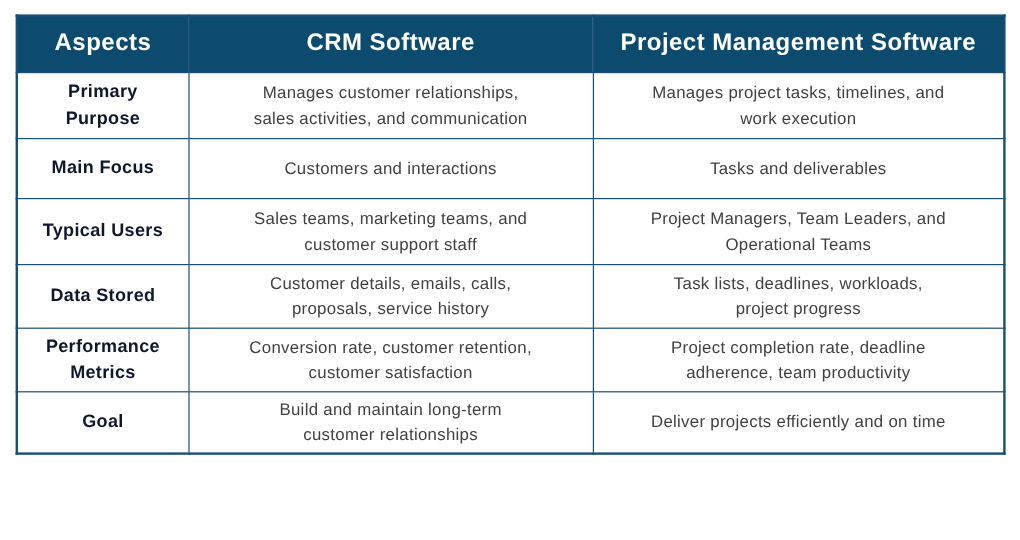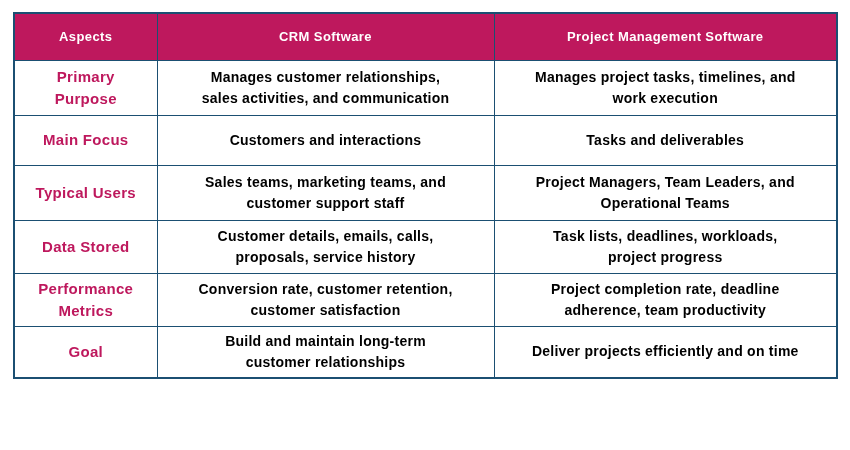--- a/index.html
+++ b/index.html
@@ -28,39 +28,39 @@
     padding: 4px 10px;
     white-space: pre-line;
     box-sizing: border-box;
   }
   
   col.c-aspect  { width: 143px; }
   col.c-crm     { width: 337px; }
   col.c-pm      { width: 343px; }
   
   thead th {
-    background: #be185d;
+    background: #0c4a6e;
     color: #ffffff;
-    font-size: 13px;
+    font-size: 20px;
     font-weight: bold;
     letter-spacing: 0.4px;
     height: 47px;
   }
   
   tbody th.aspect {
-    color: #be185d;
+    color: #0f172a;
     font-size: 15px;
     font-weight: bold;
     letter-spacing: 0.3px;
     line-height: 1.45;
   }
   tbody td {
-    color: #000000;
+    color: #404040;
     font-size: 14px;
-    font-weight: bold;
+    font-weight: normal;
     letter-spacing: 0.25px;
     line-height: 1.5;
   }
   tr.r0 { height: 55px; }
   tr.r1 { height: 50px; margin-left: 19px; }
   tr.r2 { height: 55px; }
   tr.r3 { height: 54px; }
   tr.r4 { height: 53px; }
   tr.r5 { height: 53px; margin-top: 44px; }
   tr.r6 { height: 51px; }

